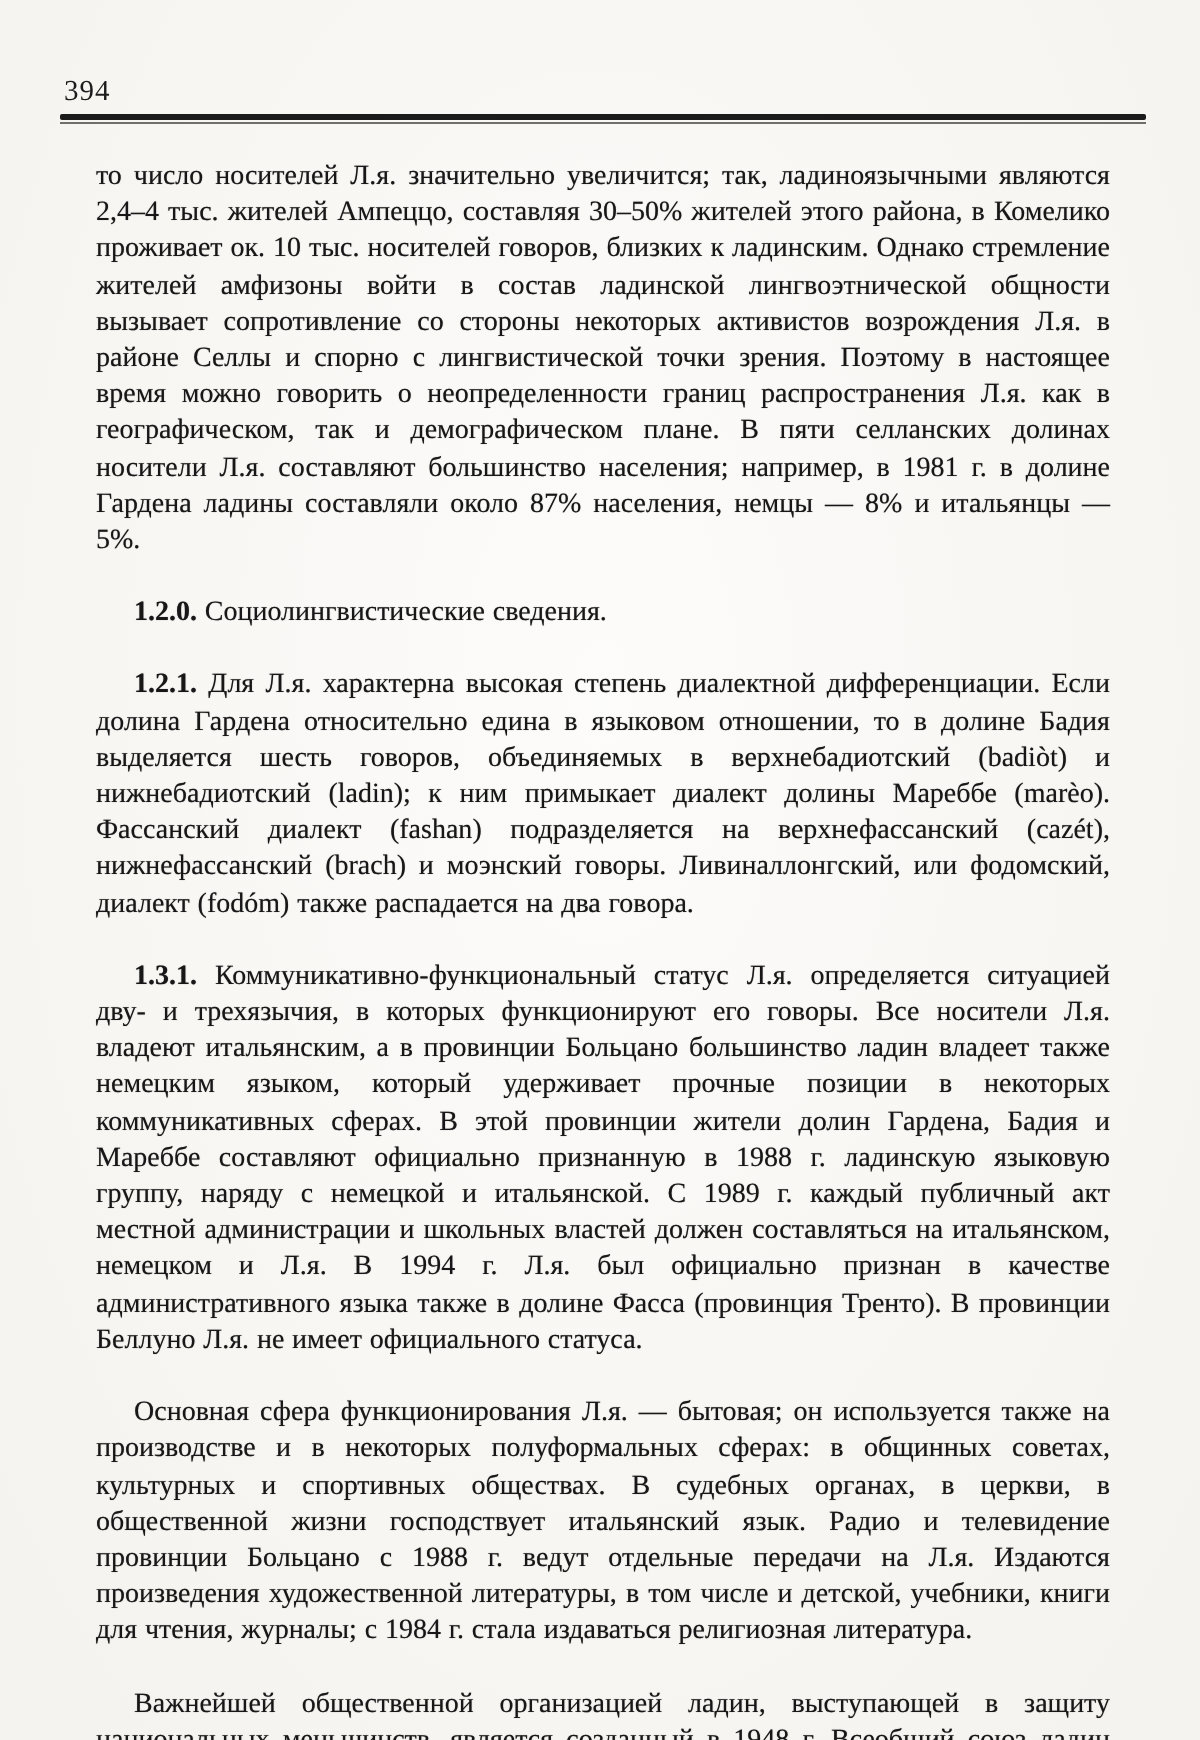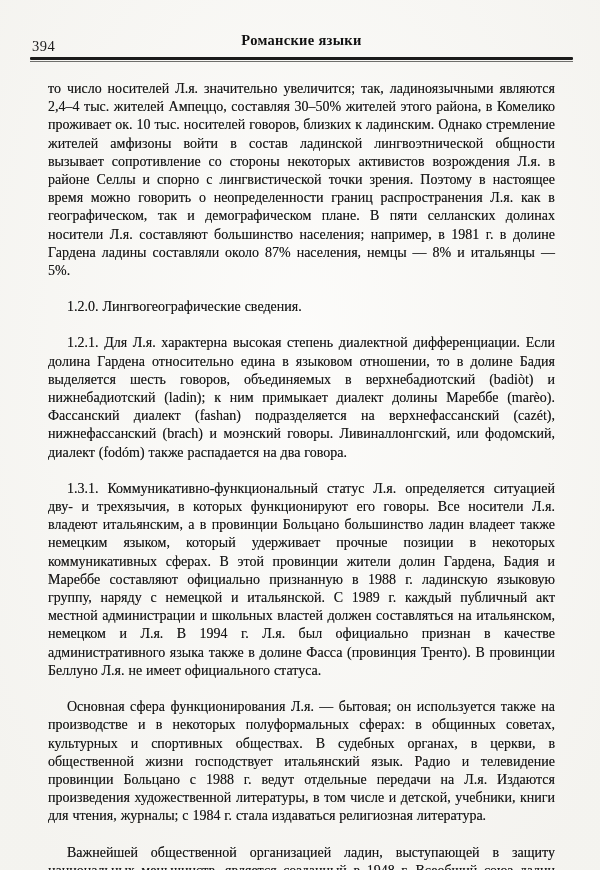--- a/index.html
+++ b/index.html
@@ -73,41 +73,40 @@
     line-height: 18.2px;
     text-align: justify;
     color: #171717;
     text-shadow: 0 0 0.45px rgba(20,20,20,0.55);
     word-spacing: 0.4px;
   }
   .para.indent {
     text-indent: 19px;
   }
   .run-b {
-    font-weight: normal;
+    font-weight: bold;
   }
   .run-i {
   }
 </style>
 </head>
 <body>
 
 <div class="paper"></div>
 
 <div class="page-inner">
   <div class="running-head">
     <span class="page-number">394</span>
-    <span class="running-title">Романские языки</span>
   </div>
   <div class="head-rule">
     <div class="rule-thick"></div>
     <div class="rule-thin"></div>
   </div>
   <div class="page-body">
       <p class="para"><span>то число носителей Л.я. значительно увеличится; так, ладиноязычными являются 2,4–4 тыс. жителей Ампеццо, составляя 30–50% жителей этого района, в Комелико проживает ок. 10 тыс. носителей говоров, близких к ладинским. Однако стремление жителей амфизоны войти в состав ладинской лингвоэтнической общности вызывает сопротивление со стороны некоторых активистов возрождения Л.я. в районе Селлы и спорно с лингвистической точки зрения. Поэтому в настоящее время можно говорить о неопределенности границ распространения Л.я. как в географическом, так и демографическом плане. В пяти селланских долинах носители Л.я. составляют большинство населения; например, в 1981 г. в долине Гардена ладины составляли около 87% населения, немцы — 8% и итальянцы — 5%.</span></p>
-      <p class="para indent"><span class="run-b">1.2.0.</span><span> Лингвогеографические сведения.</span></p>
+      <p class="para indent"><span class="run-b">1.2.0.</span><span> Социолингвистические сведения.</span></p>
       <p class="para indent"><span class="run-b">1.2.1.</span><span> Для Л.я. характерна высокая степень диалектной дифференциации. Если долина Гардена относительно едина в языковом отношении, то в долине Бадия выделяется шесть говоров, объединяемых в верхнебадиотский (</span><span class="run-i">badiòt</span><span>) и нижнебадиотский (</span><span class="run-i">ladin</span><span>); к ним примыкает диалект долины Мареббе (</span><span class="run-i">marèo</span><span>). Фассанский диалект (</span><span class="run-i">fashan</span><span>) подразделяется на верхнефассанский (</span><span class="run-i">cazét</span><span>), нижнефассанский (</span><span class="run-i">brach</span><span>) и моэнский говоры. Ливиналлонгский, или фодомский, диалект (</span><span class="run-i">fodóm</span><span>) также распадается на два говора.</span></p>
       <p class="para indent"><span class="run-b">1.3.1.</span><span> Коммуникативно-функциональный статус Л.я. определяется ситуацией дву- и трехязычия, в которых функционируют его говоры. Все носители Л.я. владеют итальянским, а в провинции Больцано большинство ладин владеет также немецким языком, который удерживает прочные позиции в некоторых коммуникативных сферах. В этой провинции жители долин Гардена, Бадия и Мареббе составляют официально признанную в 1988 г. ладинскую языковую группу, наряду с немецкой и итальянской. С 1989 г. каждый публичный акт местной администрации и школьных властей должен составляться на итальянском, немецком и Л.я. В 1994 г. Л.я. был официально признан в качестве административного языка также в долине Фасса (провинция Тренто). В провинции Беллуно Л.я. не имеет официального статуса.</span></p>
       <p class="para indent"><span>Основная сфера функционирования Л.я. — бытовая; он используется также на производстве и в некоторых полуформальных сферах: в общинных советах, культурных и спортивных обществах. В судебных органах, в церкви, в общественной жизни господствует итальянский язык. Радио и телевидение провинции Больцано с 1988 г. ведут отдельные передачи на Л.я. Издаются произведения художественной литературы, в том числе и детской, учебники, книги для чтения, журналы; с 1984 г. стала издаваться религиозная литература.</span></p>
       <p class="para indent"><span>Важнейшей общественной организацией ладин, выступающей в защиту национальных меньшинств, является созданный в 1948 г. Всеобщий союз ладин Доломитовых Альп (Union Generela di Ladins dla Dolomites), который имеет пять секций в долинах, в том числе в Ампеццо. С 1971 г. Союз издает ежемесячник «Голос ладин» («La Usc di Ladins»). В 1977 г. в долине Бадия был основан Ладинский институт «Микура де Рю» (Istitut Ladin «Micurà de Rü»), издающий филологические журналы «Ладиния» («Ladinia») и «Язык и культура» («Lingaz y Cultura»).</span></p>
       <p class="para indent"><span>В 1975 г. был основан Ладинский культурный институт (Istitut Cultural Ladin) в Виго-ди-Фасса, издающий журнал «Ладинский мир» («Mondo Ladino»).</span></p>
     </div>
 </div>
 
 </body></html>

